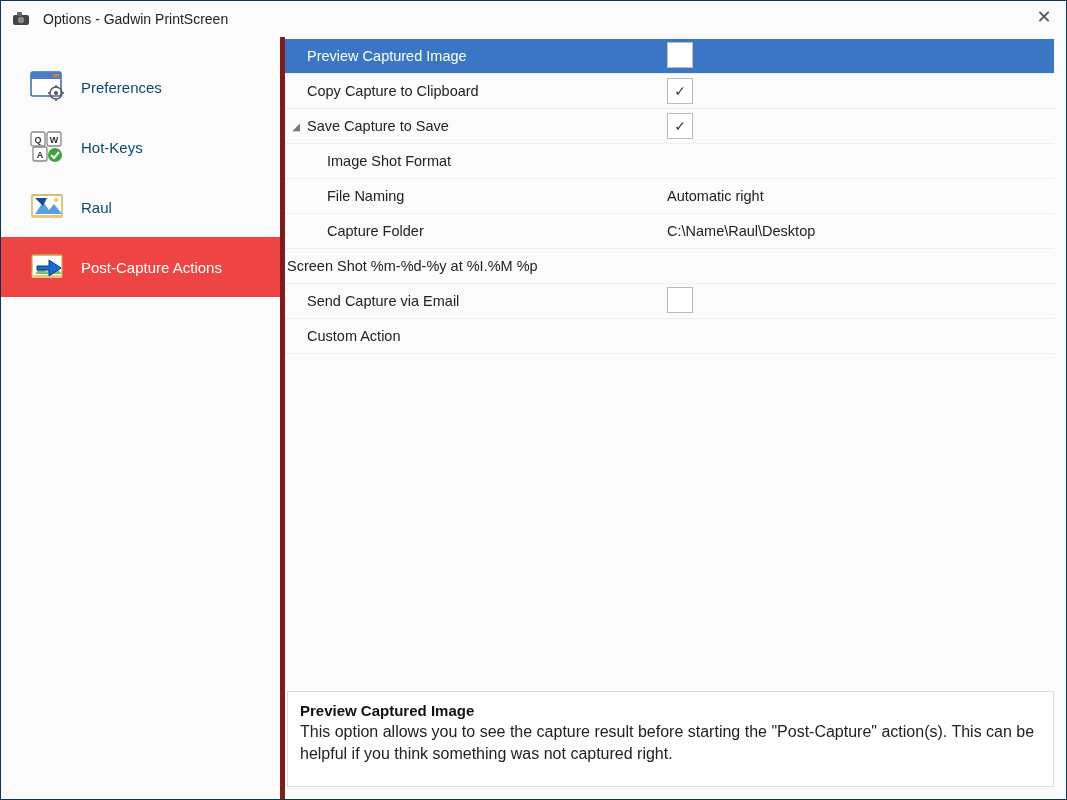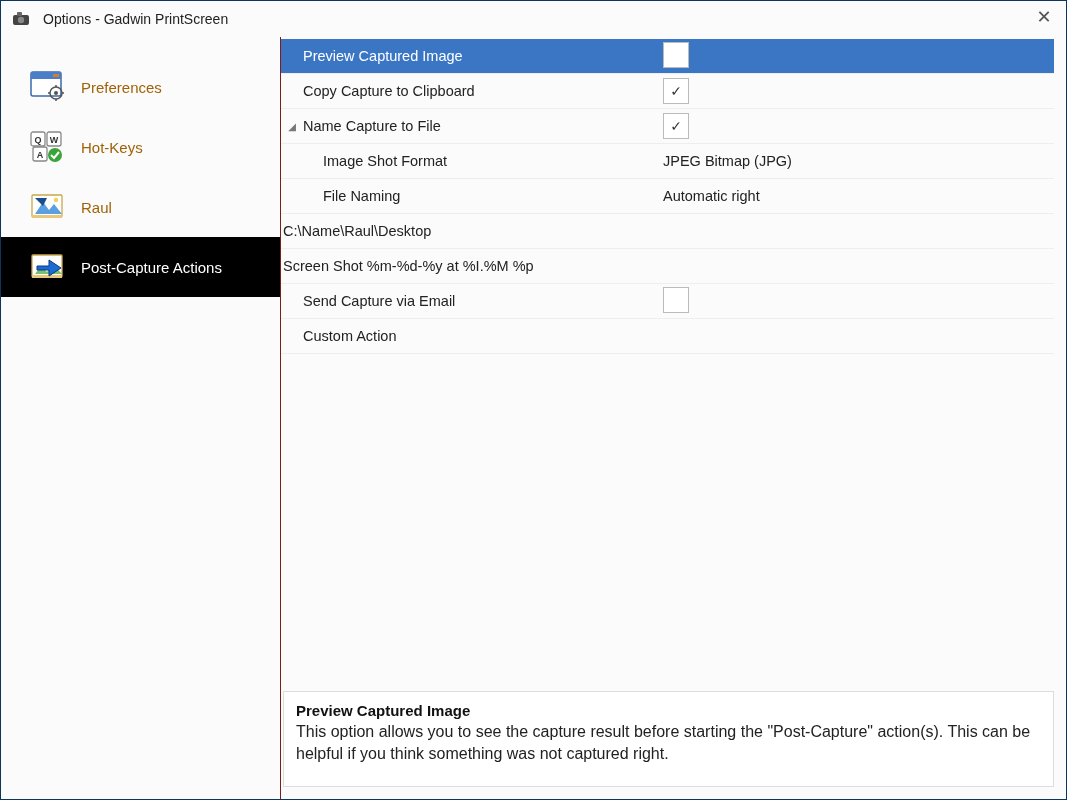--- a/index.html
+++ b/index.html
@@ -30,38 +30,38 @@
   }
 
   .sidebar {
     width: 279px;
     padding-top: 20px;
   }
   .side-item {
     display: flex; align-items: center;
     height: 60px;
     padding-left: 28px;
-    color: #a16207;
+    color: #0c4a6e;
     font-size: 15px;
     cursor: pointer;
   }
   .side-item.selected {
-    background: #000000;
+    background: #ef4444;
     color: #fff;
   }
   .side-icon {
     width: 40px; height: 40px; margin-right: 12px;
     display: flex; align-items: center; justify-content: center;
   }
 
   .main {
     flex: 1;
     display: flex;
     flex-direction: column;
-    border-left: 1px solid #7f1d1d;
+    border-left: 5px solid #7f1d1d;
     padding-right: 12px;
     padding-bottom: 12px;
   }
 
   .options-list {
     flex: 1;
     overflow: auto;
     padding-top: 2px;
   }
   .opt-row {
@@ -194,37 +194,37 @@
       <div class="opt-row">
         <span class="expander"></span>
         <span class="lbl wider">Copy Capture to Clipboard</span>
         <span class="val-col">
           <span class="checkbox">✓</span>
         </span>
       </div>
 
       <div class="opt-row">
         <span class="expander">◢</span>
-        <span class="lbl wider">Name Capture to File</span>
+        <span class="lbl wider">Save Capture to Save</span>
         <span class="val-col">
           <span class="checkbox">✓</span>
         </span>
       </div>
 
       <div class="opt-row">
         <span class="lbl indent1" style="flex:0 0 380px">Image Shot Format</span>
-        <span class="val-col">JPEG Bitmap (JPG)</span>
       </div>
 
       <div class="opt-row">
         <span class="lbl indent1" style="flex:0 0 380px">File Naming</span>
         <span class="val-col">Automatic right</span>
       </div>
 
       <div class="opt-row">
+        <span class="lbl indent1" style="flex:0 0 380px">Capture Folder</span>
         <span class="val-col">C:\Name\Raul\Desktop</span>
       </div>
 
       <div class="opt-row">
         <span class="val-col">Screen Shot %m-%d-%y at %I.%M %p</span>
       </div>
 
       <div class="opt-row">
         <span class="expander"></span>
         <span class="lbl wider">Send Capture via Email</span>

